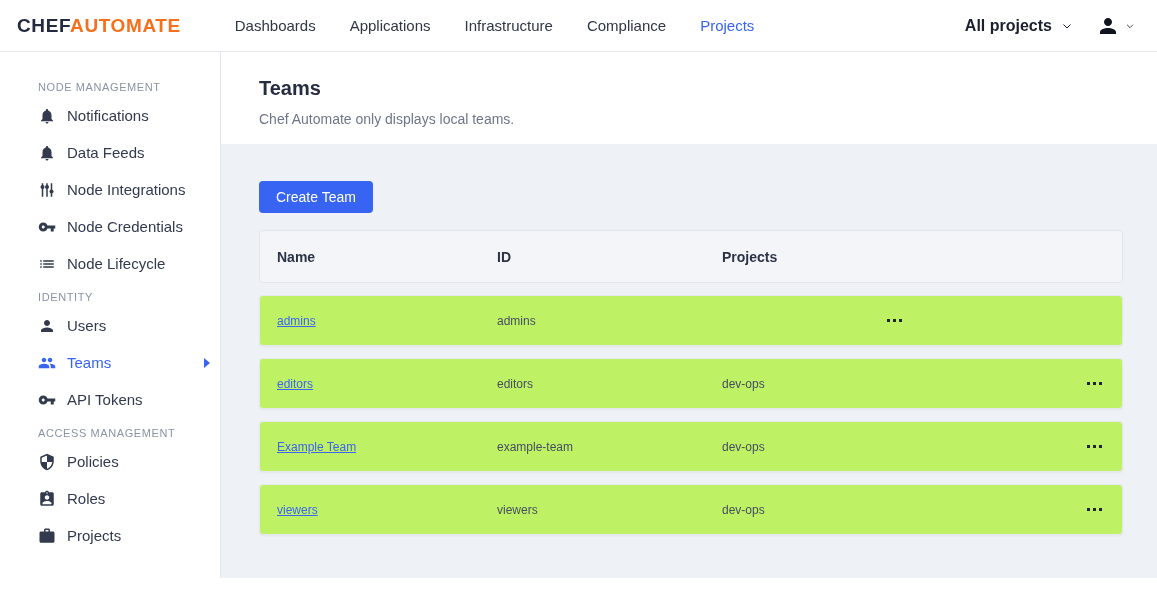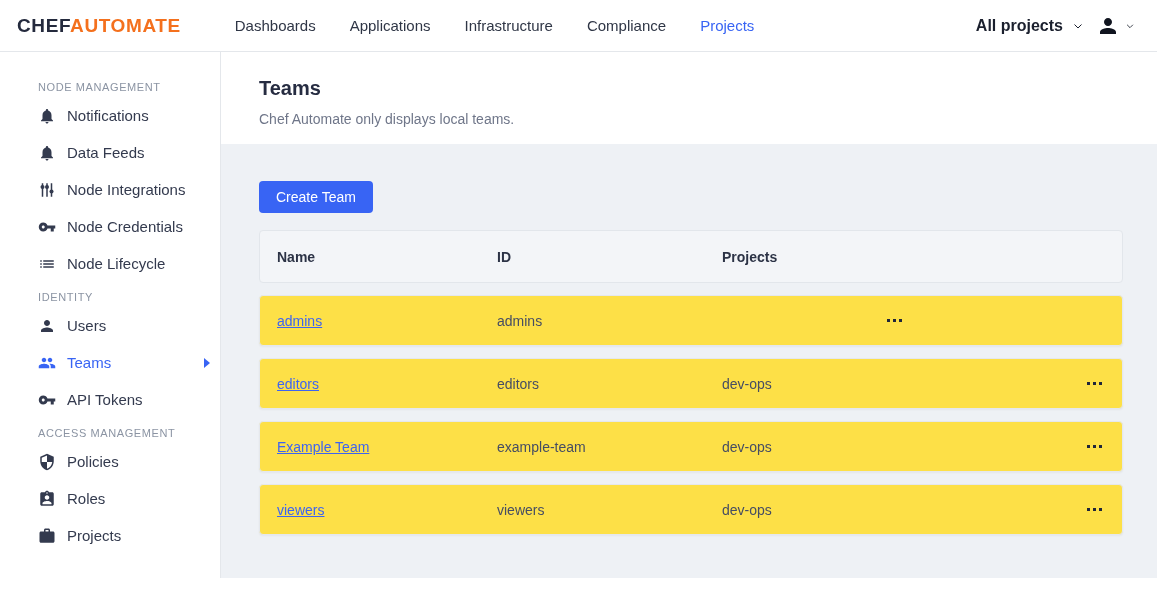--- a/index.html
+++ b/index.html
@@ -8,21 +8,21 @@
 
   
   .topnav { height:52px; background:#fff; border-bottom:1px solid #e4e7eb;
             display:flex; align-items:center; padding:0 22px 0 17px; }
   .logo { font-size:19px; font-weight:700; letter-spacing:.6px; white-space:nowrap; }
   .logo .chef { color:#242a3d; }
   .logo .automate { color:#f4701d; }
   .nav-links { display:flex; gap:34px; margin-left:54px; }
   .nav-link { font-size:15px; color:#2f3646; text-decoration:none; cursor:pointer; }
   .nav-link.active { color:#3864f4; }
-  .nav-right { margin-left:auto; display:flex; align-items:center; gap:12px; }
+  .nav-right { margin-left:auto; display:flex; align-items:center; gap:23px; }
   .proj-filter { display:flex; align-items:center; gap:9px; cursor:pointer; }
   .proj-filter .lbl { font-size:16px; font-weight:700; color:#1b202e; }
   .chev { width:12px; height:12px; stroke:#1b202e; stroke-width:2; fill:none; }
   .user-menu { display:flex; align-items:center; gap:5px; cursor:pointer; }
   .avatar-ic { width:24px; height:24px; fill:#10141f; }
   .chev-sm { width:10px; height:10px; stroke:#1b202e; stroke-width:2; fill:none; }
 
   
   .app { display:flex; height:526px;padding-left:24px; }
 
@@ -45,23 +45,23 @@
   .page-title { font-size:20px; font-weight:700; color:#262c41; margin-bottom:11px; }
   .page-sub { font-size:14px; color:#6f7689; }
   .content { flex:1; background:#eef1f5; padding:37px 34px 0 38px; }
 
   .btn-primary { background:#3864f4; color:#fff; border:none; border-radius:4px;
                  height:32px; padding:0 17px; font-size:14px; font-family:inherit; cursor:pointer; }
 
   .tbl-head { margin-top:17px; height:53px; background:#f3f5f8; border:1px solid #e2e6eb;
               border-radius:4px; display:grid; grid-template-columns:220px 225px 1fr 56px;
               align-items:center; padding-left:17px; font-size:14px; font-weight:700; color:#2c3346; }
-  .row-card { margin-top:12px; height:51px; background:#fde047; border:1px solid #e5e8ec;
+  .row-card { margin-top:12px; height:51px; background:#bef264; border:1px solid #e5e8ec;
               border-radius:4px; display:grid; grid-template-columns:220px 225px 1fr 56px;
-              align-items:center; padding-left:17px; font-size:14px; color:#464d63;
+              align-items:center; padding-left:17px; font-size:12px; color:#464d63;
               box-shadow:0 1px 2px rgba(31,40,61,.05); }
   .name-link { color:#3d64f2; text-decoration:underline; cursor:pointer; }
   .menu-btn { background:none; border:none; cursor:pointer; display:flex; gap:3px;
               align-items:center; justify-content:center; height:100%; width:100%; }
   .menu-btn .dot { width:3px; height:3px; background:#20263a; }
 </style>
 </head>
 <body>
 
 <svg width="0" height="0" style="position:absolute">

